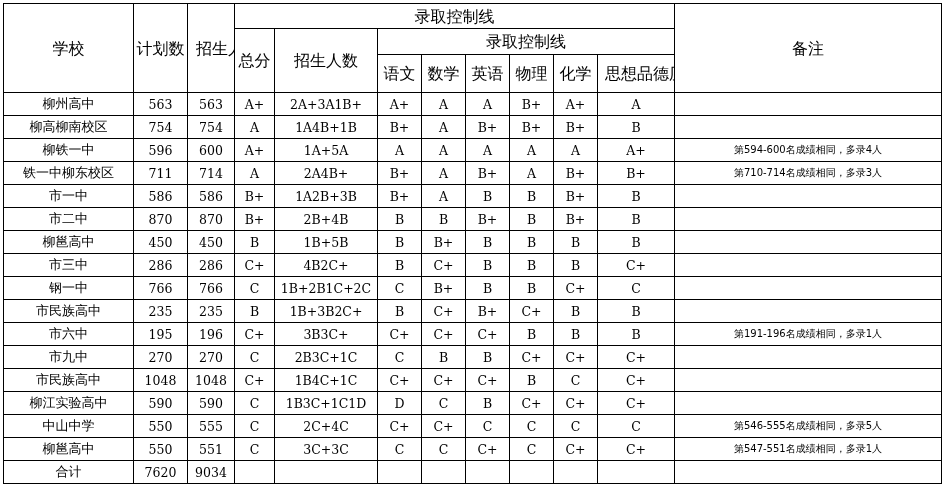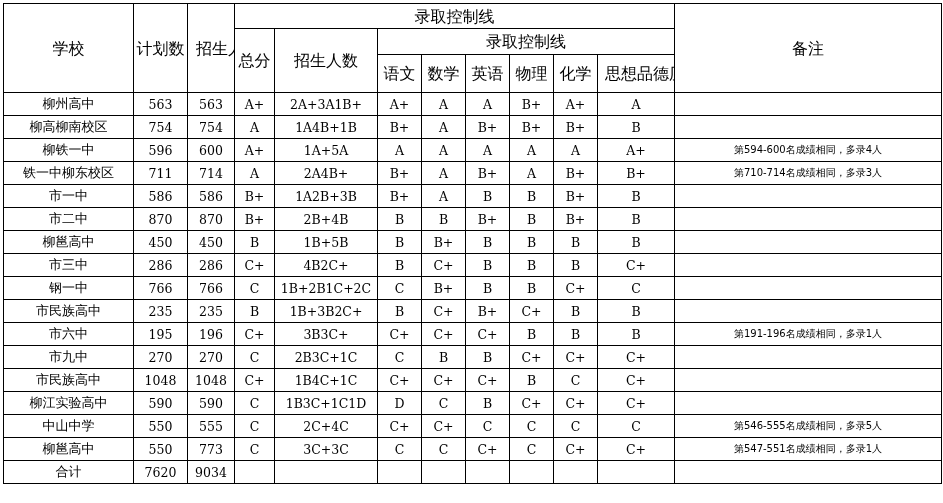--- a/index.html
+++ b/index.html
@@ -275,21 +275,21 @@
         <td class="mono">C+</td>
         <td class="mono">C</td>
         <td class="mono">C</td>
         <td class="mono">C</td>
         <td class="mono">C</td>
         <td class="note">第546-555名成绩相同，多录5人</td>
       </tr>
       <tr>
         <td>柳邕高中</td>
         <td class="mono">550</td>
-        <td class="mono">773</td>
+        <td class="mono">551</td>
         <td class="mono">C</td>
         <td class="mono">3C+3C</td>
         <td class="mono">C</td>
         <td class="mono">C</td>
         <td class="mono">C+</td>
         <td class="mono">C</td>
         <td class="mono">C+</td>
         <td class="mono">C+</td>
         <td class="note">第547-551名成绩相同，多录1人</td>
       </tr>

